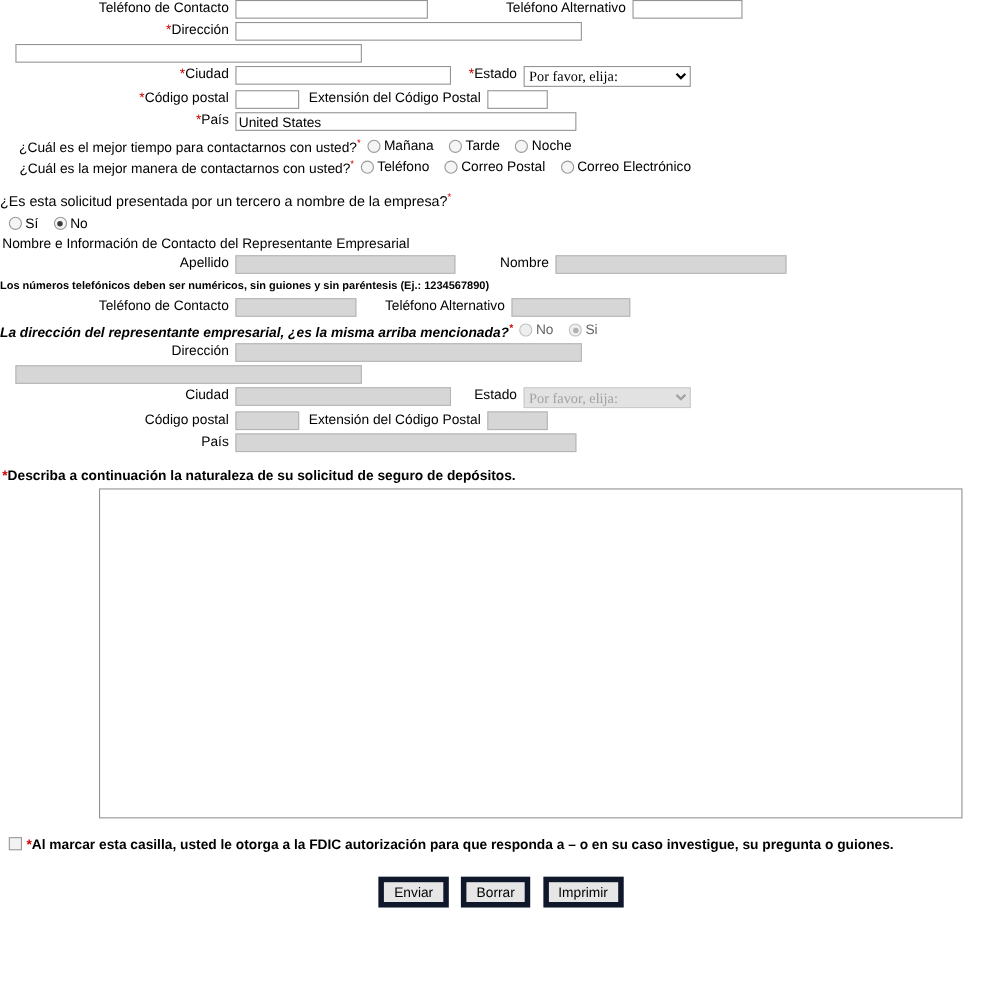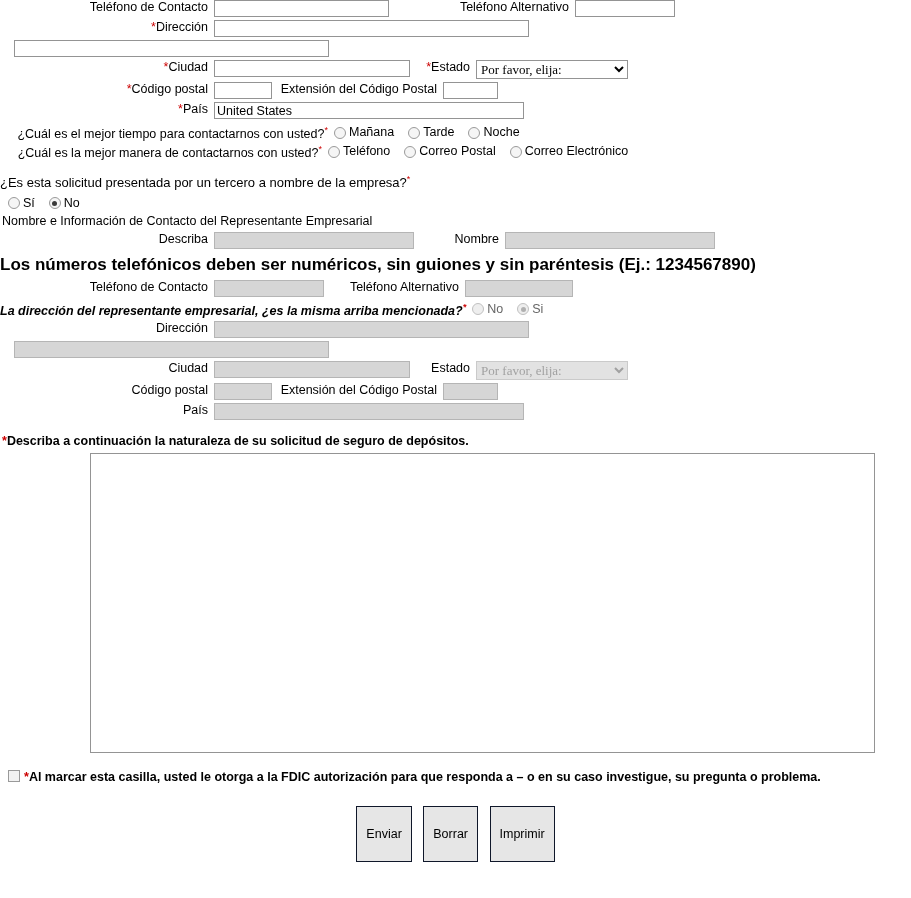--- a/index.html
+++ b/index.html
@@ -106,38 +106,38 @@
   .grey-txt { color: #666; }
   .sect-q {
     margin-top: 14px;
     margin-bottom: 5px;
     font-weight: normal;
     font-size: 13px;
   }
   .small-sup { font-size: 9px; vertical-align: super; color: #cc0000; }
   .note {
     font-weight: bold;
-    font-size: 17px;
+    font-size: 10px;
     margin: 6px 0 5px 0;
   }
   textarea {
     font-family: "Liberation Sans", sans-serif;
     font-size: 12.5px;
     border: 1px solid #949494;
     width: 785px;
     height: 300px;
     box-sizing: border-box;
     resize: none;
   }
   .btn {
     font-family: "Liberation Sans", sans-serif;
     font-size: 12.5px;
     background: #e6e6e6;
-    border: 1px solid #0f172a;
-    padding: 20px 9px;
+    border: 5px solid #0f172a;
+    padding: 2px 9px;
     margin: 0 4px;
     cursor: pointer;
   }
   .center { text-align: center; }
 </style>
 </head>
 <body>
 
 <div>
 
@@ -200,21 +200,21 @@
   <div class="sect-q"><span>¿Es esta solicitud presentada por un tercero a nombre de la empresa?</span><span class="small-sup">*</span></div>
 
   <div class="row" style="margin-left:8px">
     <span class="inline-opt"><span class="radio"></span><span class="t">Sí</span></span>
     <span class="inline-opt"><span class="radio checked"></span><span class="t">No</span></span>
   </div>
 
   <div style="margin:4px 0 4px 2px">Nombre e Información de Contacto del Representante Empresarial</div>
 
   <div class="row">
-    <div class="lbl lbl-w">Describa</div>
+    <div class="lbl lbl-w">Apellido</div>
     <input type="text" disabled="" style="width: 200px;" value="">
     <div class="lbl" style="width:85px">Nombre</div>
     <input type="text" disabled="" style="width: 210px;" value="">
   </div>
 
 
   <div class="note">Los números telefónicos deben ser numéricos, sin guiones y sin paréntesis (Ej.: 1234567890)</div>
 
   <div class="row">
     <div class="lbl lbl-w">Teléfono de Contacto</div>
@@ -263,20 +263,20 @@
 
 <div style="margin-top:14px">
   <div class="bold" style="margin-left:2px"><span class="req">*</span><span>Describa a continuación la naturaleza de su solicitud de seguro de depósitos.</span></div>
   <div style="margin-left:90px;margin-top:5px">
     <textarea placeholder="" style=""></textarea>
   </div>
 </div>
 
 <div class="row" style="margin-top:14px;margin-left:8px">
   <span class="checkbox"></span>
-  <span class="bold"><span class="req">*</span><span>Al marcar esta casilla, usted le otorga a la FDIC autorización para que responda a – o en su caso investigue, su pregunta o problema.</span></span>
+  <span class="bold"><span class="req">*</span><span>Al marcar esta casilla, usted le otorga a la FDIC autorización para que responda a – o en su caso investigue, su pregunta o guiones.</span></span>
 </div>
 
 <div class="center" style="margin-top:22px">
   <button class="btn">Enviar</button>
   <button class="btn">Borrar</button>
   <button class="btn">Imprimir</button>
 </div>
 
 </body></html>

